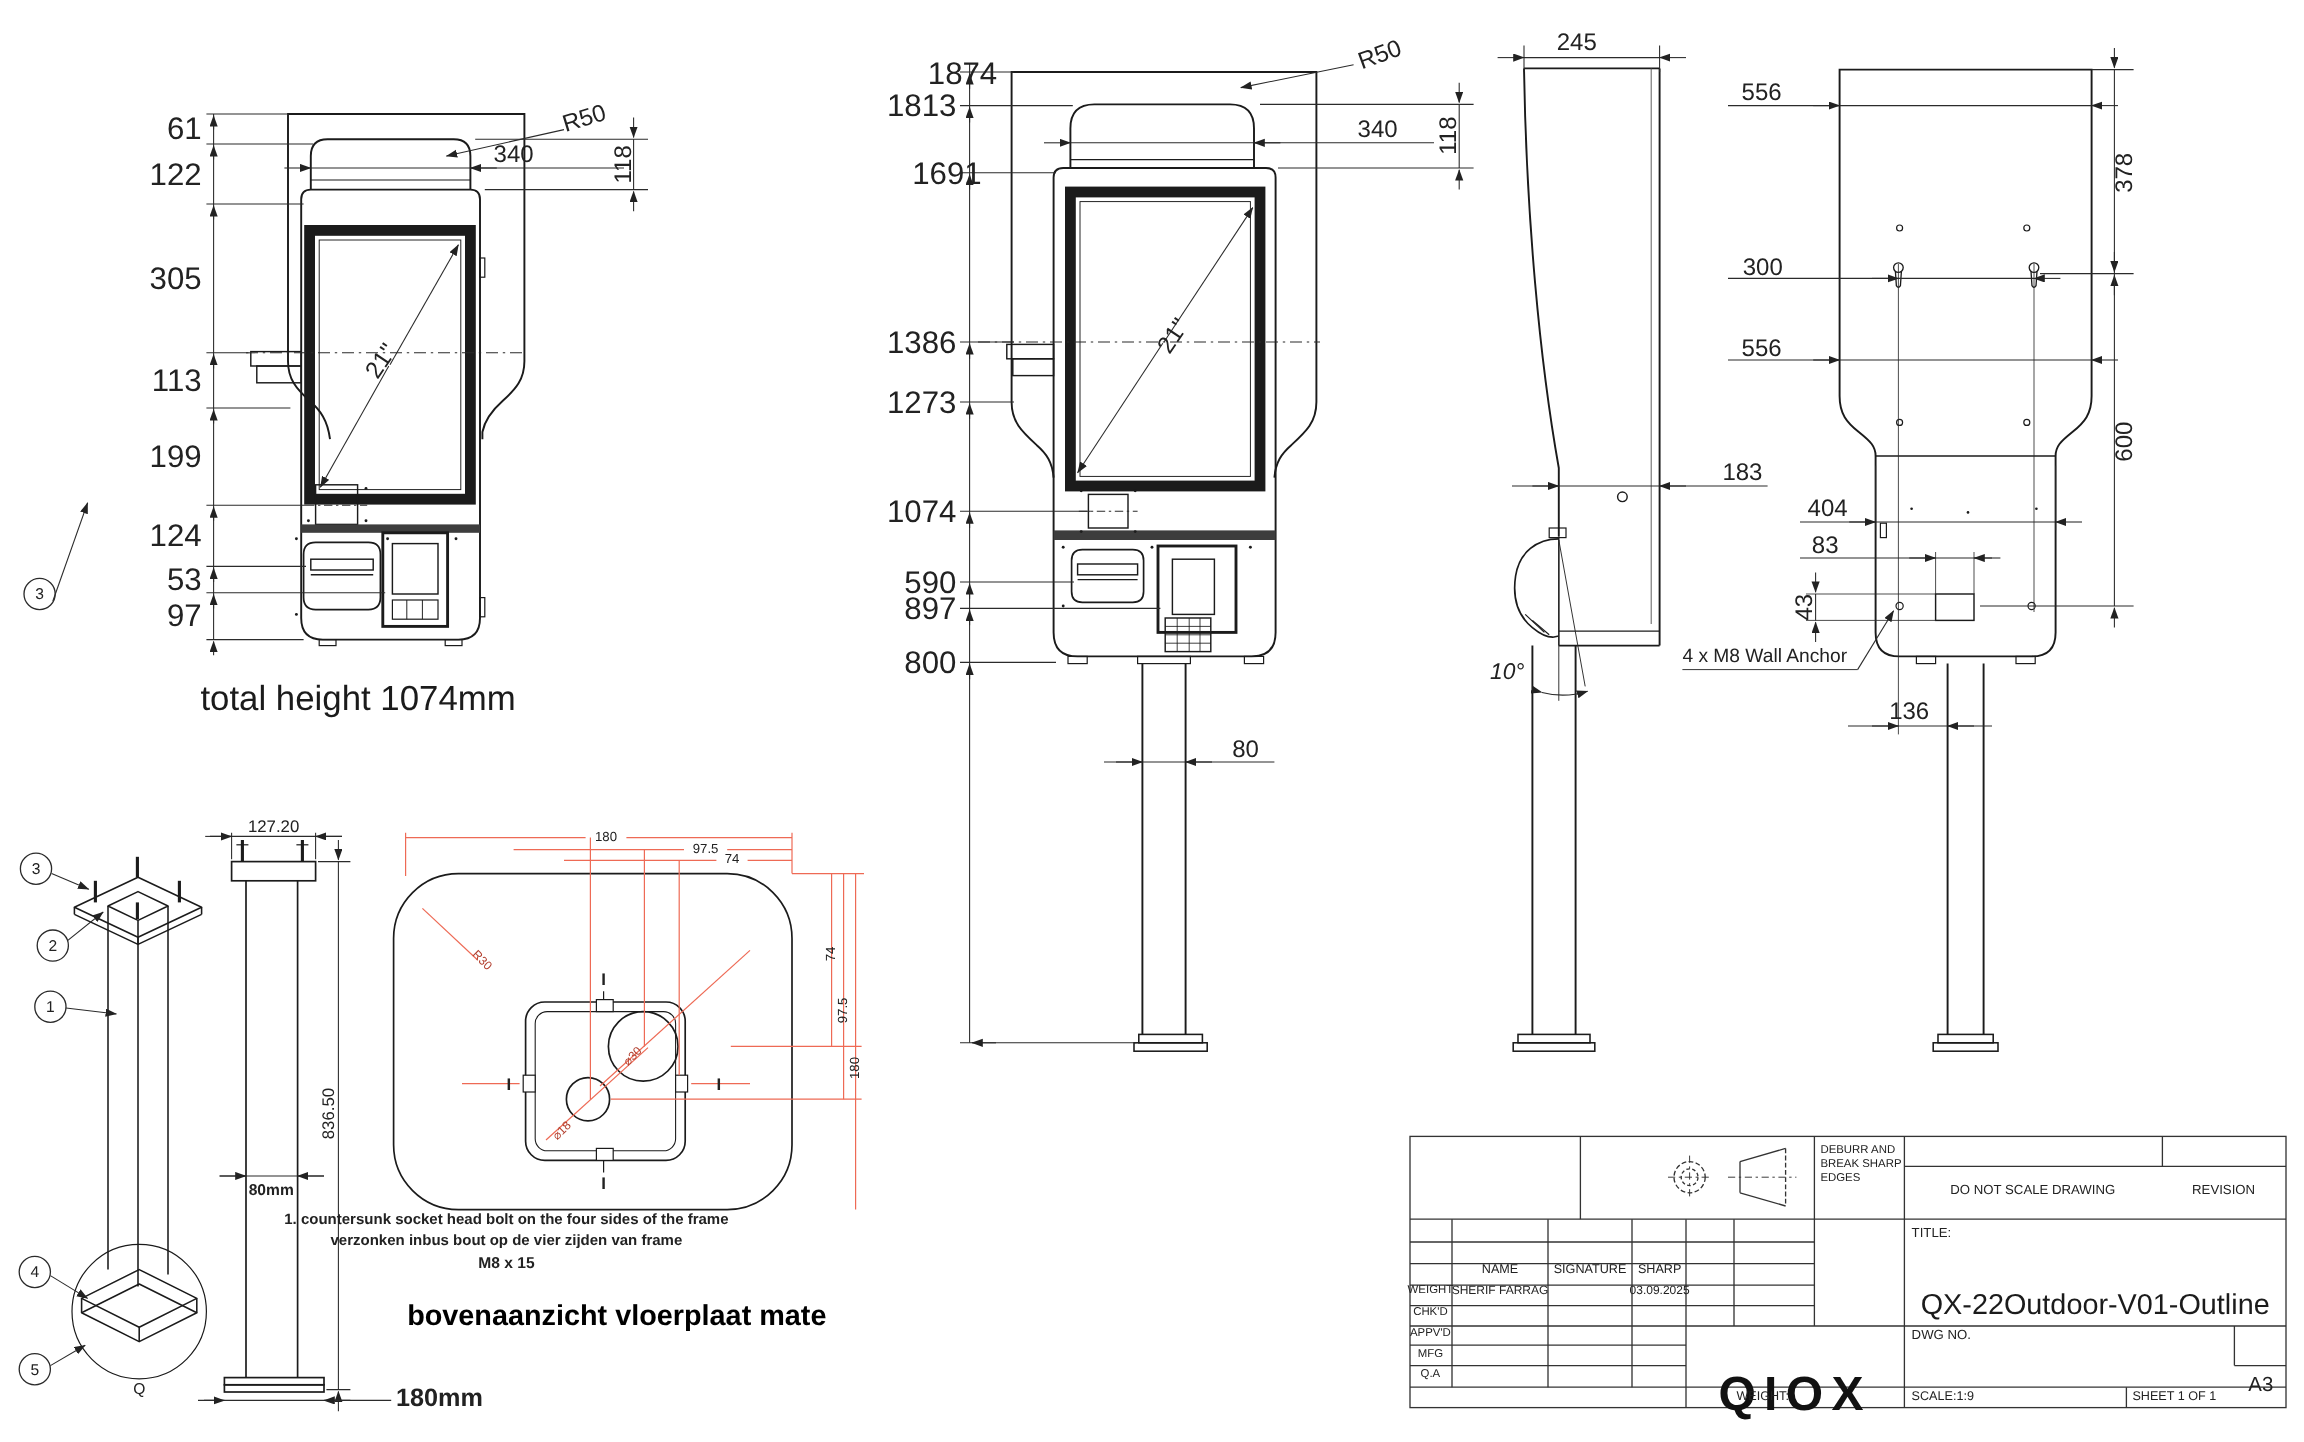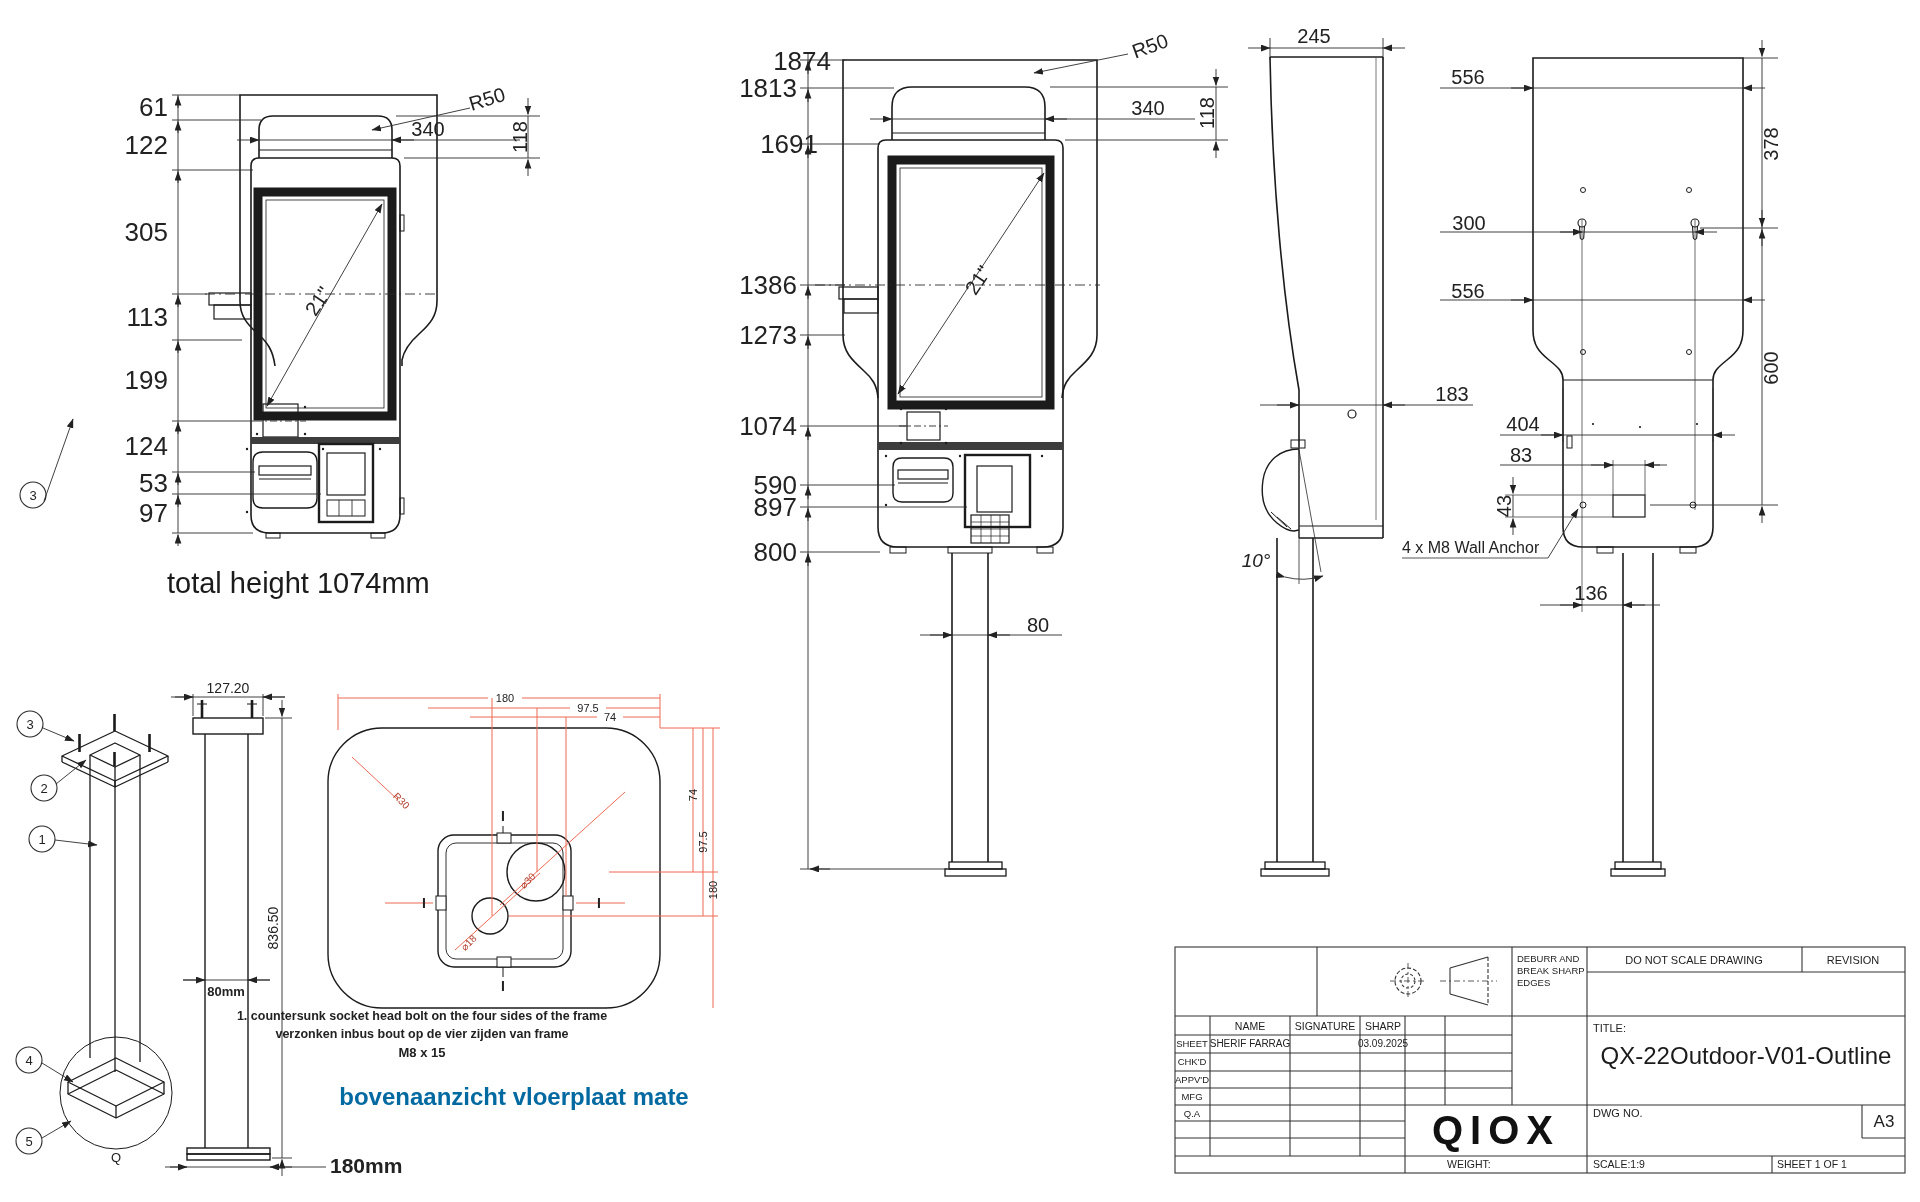--- a/index.html
+++ b/index.html
@@ -1,21 +1,21 @@
 <!DOCTYPE html>
 <html><head>
 <meta charset="utf-8">
 <style>
   html,body{margin:0;padding:0;background:#fff;}
   .canvas{position:relative;width:1920px;height:1202px;background:#ffffff;overflow:hidden;
           font-family:"Liberation Sans", sans-serif;}
   svg{position:absolute;left:0;top:0;}
   .ann{position:absolute;white-space:nowrap;color:#222;line-height:1;}
   .tb{position:absolute;white-space:nowrap;color:#222;line-height:1.15;font-family:"Liberation Sans",sans-serif;}
-  .tb.c{transform:translate(-50%,-50%);}
+  .tb.c{transform:translate(-50%,-50%);margin-top:32px;}
   .tb.s{transform:translate(0,-50%);}
   .logo{font-weight:800;letter-spacing:7px;color:#111;}
   .bigtitle{color:#1b1b1b;}
 </style>
 </head>
 <body>
 
 <div class="canvas">
 
 <svg width="1920" height="1202" viewBox="0 0 1920 1202">
@@ -567,33 +567,33 @@
       <span class="ann" style="left: 401px; top: 801px; font-size: 10px; color: rgb(178, 63, 46); transform: translate(-50%, -50%) rotate(45deg);">R30</span>
       <span class="ann" style="left: 528px; top: 881px; font-size: 10px; color: rgb(178, 63, 46); transform: translate(-50%, -50%) rotate(-45deg);">⌀30</span>
       <span class="ann" style="left: 469px; top: 943px; font-size: 10px; color: rgb(178, 63, 46); transform: translate(-50%, -50%) rotate(-45deg);">⌀18</span>
       <span class="ann" style="left: 503px; top: 816px; font-size: 14px; font-weight: 700; transform: translate(-50%, -50%) rotate(0deg);">I</span>
       <span class="ann" style="left: 424px; top: 903px; font-size: 14px; font-weight: 700; transform: translate(-50%, -50%) rotate(0deg);">I</span>
       <span class="ann" style="left: 599px; top: 903px; font-size: 14px; font-weight: 700; transform: translate(-50%, -50%) rotate(0deg);">I</span>
       <span class="ann" style="left: 503px; top: 986px; font-size: 14px; font-weight: 700; transform: translate(-50%, -50%) rotate(0deg);">I</span>
       <span class="ann" style="left: 422px; top: 1016px; font-size: 12.5px; font-weight: 700; transform: translate(-50%, -50%) rotate(0deg);">1. countersunk socket head bolt on the four sides of the frame</span>
       <span class="ann" style="left: 422px; top: 1034px; font-size: 12.5px; font-weight: 700; transform: translate(-50%, -50%) rotate(0deg);">verzonken inbus bout op de vier zijden van frame</span>
       <span class="ann" style="left: 422px; top: 1052px; font-size: 13px; font-weight: 700; transform: translate(-50%, -50%) rotate(0deg);">M8 x 15</span>
-      <span class="ann" style="left: 514px; top: 1097px; font-size: 24px; font-weight: 700; color: #0369a1; transform: translate(-50%, -50%) rotate(0deg);">bovenaanzicht vloerplaat mate</span>
+      <span class="ann" style="left: 514px; top: 1097px; font-size: 24px; font-weight: 700; color: #000000; transform: translate(-50%, -50%) rotate(0deg);">bovenaanzicht vloerplaat mate</span>
     </div>
 
 <div>
   <span class="tb s" style="left:1517px;top:959px;font-size:9.5px">DEBURR AND</span>
   <span class="tb s" style="left:1517px;top:971px;font-size:9.5px">BREAK SHARP</span>
   <span class="tb s" style="left:1517px;top:983px;font-size:9.5px">EDGES</span>
   <span class="tb c" style="left:1694px;top:960px;font-size:11px">DO NOT SCALE DRAWING</span>
   <span class="tb c" style="left:1853px;top:960px;font-size:11px">REVISION</span>
   <span class="tb c" style="left:1250px;top:1026px;font-size:10.5px">NAME</span>
   <span class="tb c" style="left:1325px;top:1026px;font-size:10.5px">SIGNATURE</span>
   <span class="tb c" style="left:1383px;top:1026px;font-size:10.5px">SHARP</span>
-  <span class="tb c" style="left:1192px;top:1044px;font-size:9.5px">SHEET</span>
+  <span class="tb c" style="left:1192px;top:1044px;font-size:9.5px">WEIGHT</span>
   <span class="tb c" style="left:1250px;top:1044px;font-size:10px">SHERIF FARRAG</span>
   <span class="tb c" style="left:1383px;top:1044px;font-size:10px">03.09.2025</span>
   <span class="tb c" style="left:1192px;top:1062px;font-size:9.5px">CHK'D</span>
   <span class="tb c" style="left:1192px;top:1080px;font-size:9.5px">APPV'D</span>
   <span class="tb c" style="left:1192px;top:1097px;font-size:9.5px">MFG</span>
   <span class="tb c" style="left:1192px;top:1114px;font-size:9.5px">Q.A</span>
   <span class="tb s" style="left:1593px;top:1028px;font-size:11px">TITLE:</span>
   <span class="tb c bigtitle" style="left:1746px;top:1056px;font-size:24px">QX-22Outdoor-V01-Outline</span>
   <span class="tb c logo" style="left:1496px;top:1130px;font-size:40px">QIOX</span>
   <span class="tb s" style="left:1593px;top:1113px;font-size:11px">DWG NO.</span>

